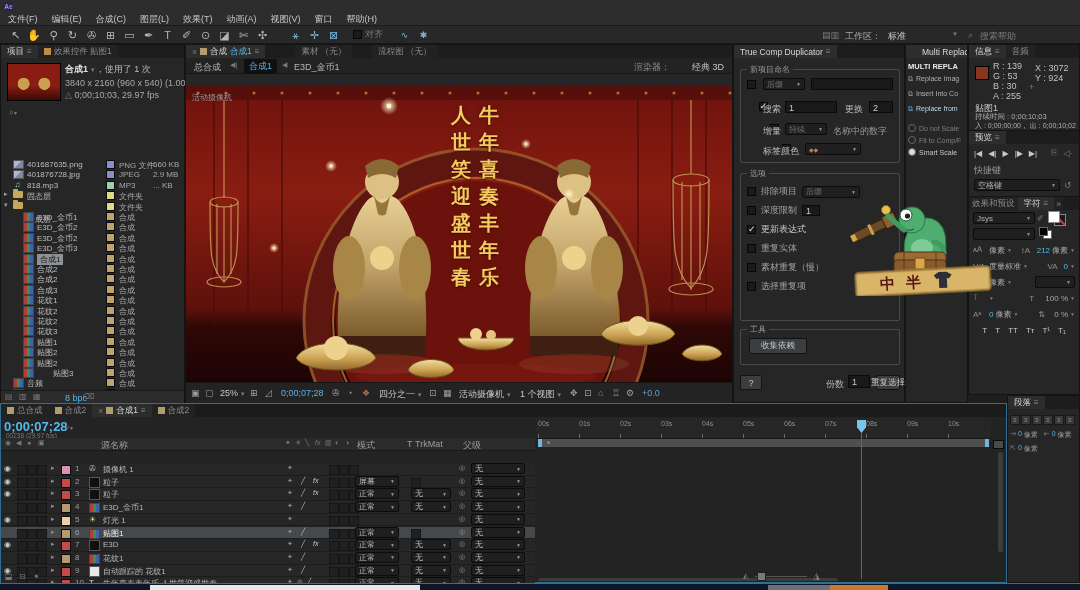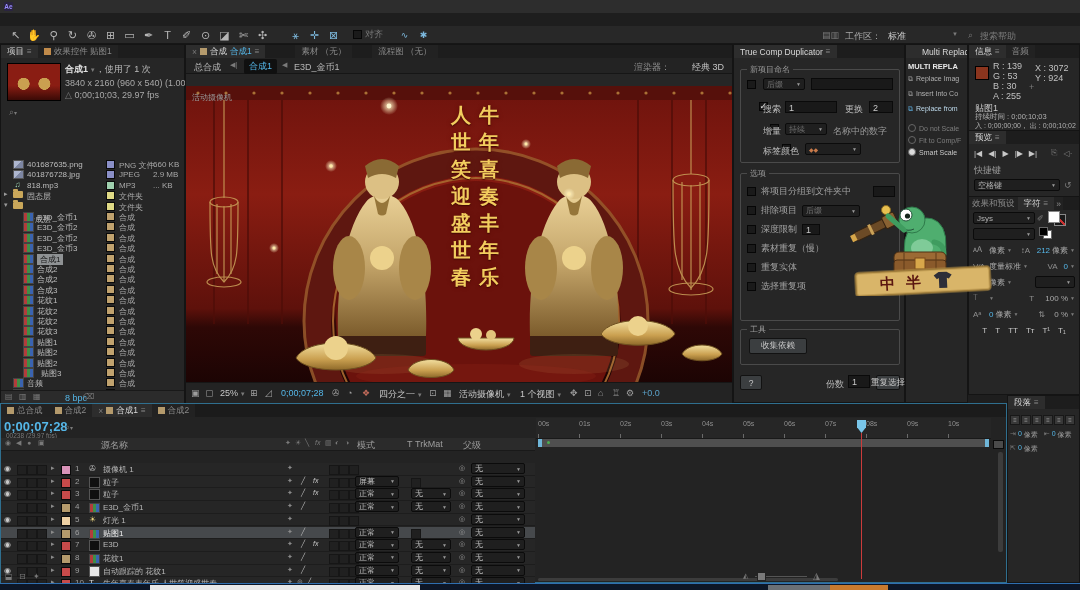--- a/index.html
+++ b/index.html
@@ -59,20 +59,31 @@
 </style>
 </head>
 <body>
 
 <div class="stage">
 
   <div class="abs titlebar">
     <span class="appicon">Ae</span>
   </div>
 
+  <div class="abs menubar">
+      <span class="menu-item">文件(F)</span>
+      <span class="menu-item">编辑(E)</span>
+      <span class="menu-item">合成(C)</span>
+      <span class="menu-item">图层(L)</span>
+      <span class="menu-item">效果(T)</span>
+      <span class="menu-item">动画(A)</span>
+      <span class="menu-item">视图(V)</span>
+      <span class="menu-item">窗口</span>
+      <span class="menu-item">帮助(H)</span>
+    </div>
 
   <div class="abs toolbar">
     <span id="tools-box" style="display:flex">
         <span class="tool">↖</span>
         <span class="tool">✋</span>
         <span class="tool">⚲</span>
         <span class="tool">↻</span>
         <span class="tool">✇</span>
         <span class="tool">⊞</span>
         <span class="tool">▭</span>
@@ -249,21 +260,21 @@
           <span style="position: absolute; left: 118px; top: 1px; color: rgb(168, 168, 168);">合成</span>
         </div>
         <div class="prow" style="top: 197.6px;">
           <span class="icon-comp" style="position: absolute; left: 22px; top: 1px;"></span>
           <span style="position: absolute; left: 36px; top: 1px;">贴图2</span>
           <span class="sq" style="left: 105px; background: rgb(192, 162, 110);"></span>
           <span style="position: absolute; left: 118px; top: 1px; color: rgb(168, 168, 168);">合成</span>
         </div>
         <div class="prow" style="top: 208px;">
           <span class="icon-comp" style="position: absolute; left: 22px; top: 1px;"></span>
-          <span style="position: absolute; left: 40px; top: 1px;">贴图3</span>
+          <span style="position: absolute; left: 52px; top: 1px;">贴图3</span>
           <span class="sq" style="left: 105px; background: rgb(192, 162, 110);"></span>
           <span style="position: absolute; left: 118px; top: 1px; color: rgb(168, 168, 168);">合成</span>
         </div>
         <div class="prow" style="top: 218.4px;">
           <span class="icon-comp" style="position: absolute; left: 12px; top: 1px;"></span>
           <span style="position: absolute; left: 26px; top: 1px;">音频</span>
           <span class="sq" style="left: 105px; background: rgb(192, 162, 110);"></span>
           <span style="position: absolute; left: 118px; top: 1px; color: rgb(168, 168, 168);">合成</span>
         </div>
         <div class="prow" style="top: 228.8px;">
@@ -514,43 +525,42 @@
       <span class="dd abs" style="left:64px;top:73px;width:56px">
           <span style="color:#c87a4a;font-size:6px">◆◆</span>
           <span class="car">▼</span>
         </span>
     </div>
     <div class="grp" style="left:6px;top:128px;width:158px;height:146px">
       <span class="lg">选项</span>
       <div id="tcd-options" class="r" style="margin:8px 0 0 6px">
           <div style="display: flex; align-items: center; gap: 5px; height: 19px;">
             <span class="cb"></span>
-            <span style="color: rgb(160, 160, 160);">将项目分组到文件夹中</span>
-            <span class="well" style="width: 22px; height: 11px; margin-left: auto; margin-right: 4px;"></span>
-          </div>
-          <div style="display: flex; align-items: center; gap: 5px; height: 19px;">
-            <span class="cb"></span>
             <span style="color: rgb(160, 160, 160);">排除项目</span>
             <span class="dd" style="width: 58px; color: rgb(111, 111, 111);">
               <span>后缀</span>
               <span class="car">▼</span>
             </span>
           </div>
           <div style="display: flex; align-items: center; gap: 5px; height: 19px;">
             <span class="cb"></span>
             <span style="color: rgb(160, 160, 160); text-align: right;">深度限制</span>
             <span class="well" style="width: 18px; height: 11px; color: rgb(200, 200, 200); padding: 0px 3px;">1</span>
           </div>
           <div style="display: flex; align-items: center; gap: 5px; height: 19px;">
-            <span class="cb"></span>
-            <span style="color: rgb(160, 160, 160);">素材重复（慢）</span>
+            <span class="cb on"></span>
+            <span style="color: rgb(200, 200, 200);">更新表达式</span>
           </div>
           <div style="display: flex; align-items: center; gap: 5px; height: 19px;">
             <span class="cb"></span>
             <span style="color: rgb(160, 160, 160);">重复实体</span>
+          </div>
+          <div style="display: flex; align-items: center; gap: 5px; height: 19px;">
+            <span class="cb"></span>
+            <span style="color: rgb(160, 160, 160);">素材重复（慢）</span>
           </div>
           <div style="display: flex; align-items: center; gap: 5px; height: 19px;">
             <span class="cb"></span>
             <span style="color: rgb(160, 160, 160);">选择重复项</span>
           </div>
         </div>
     </div>
     <div class="grp" style="left:6px;top:284px;width:158px;height:34px">
       <span class="lg">工具</span>
       <span class="btn abs" style="left:8px;top:8px;width:58px;height:16px">收集依赖</span>

